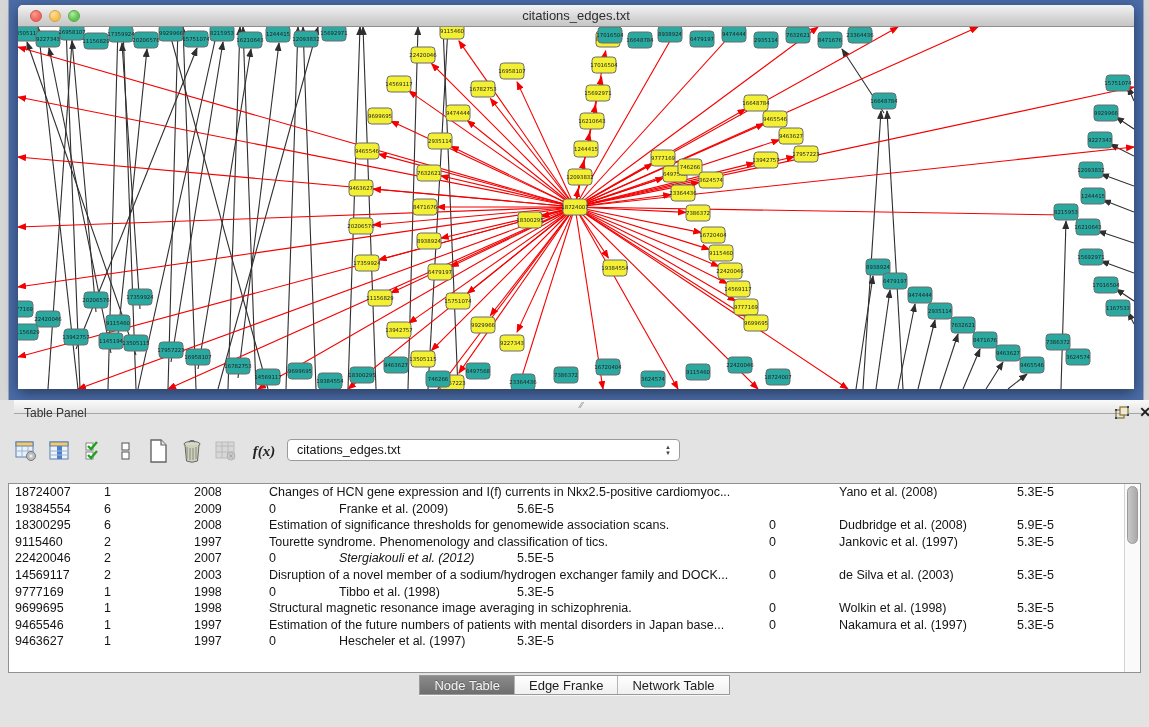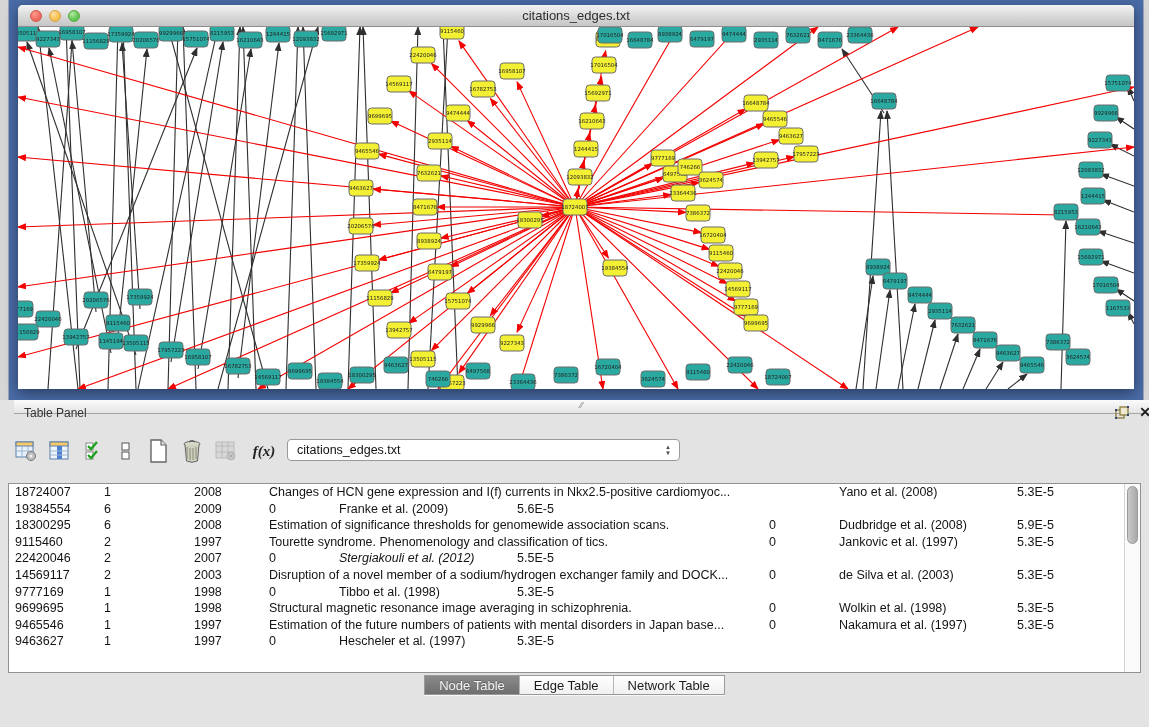--- a/index.html
+++ b/index.html
@@ -877,18 +877,18 @@
         </div>
       </div>
     <div id="vscroll">
       <div id="vthumb"></div>
     </div>
   </div>
 
   <div id="tabs" class="abs">
     <div id="seg">
         <div class="seg-btn sel">Node Table</div>
-        <div class="seg-btn">Edge Table</div>
+        <div class="seg-btn">Edge Franke</div>
         <div class="seg-btn">Network Table</div>
       </div>
   </div>
 
 </div>
 
 </body></html>

